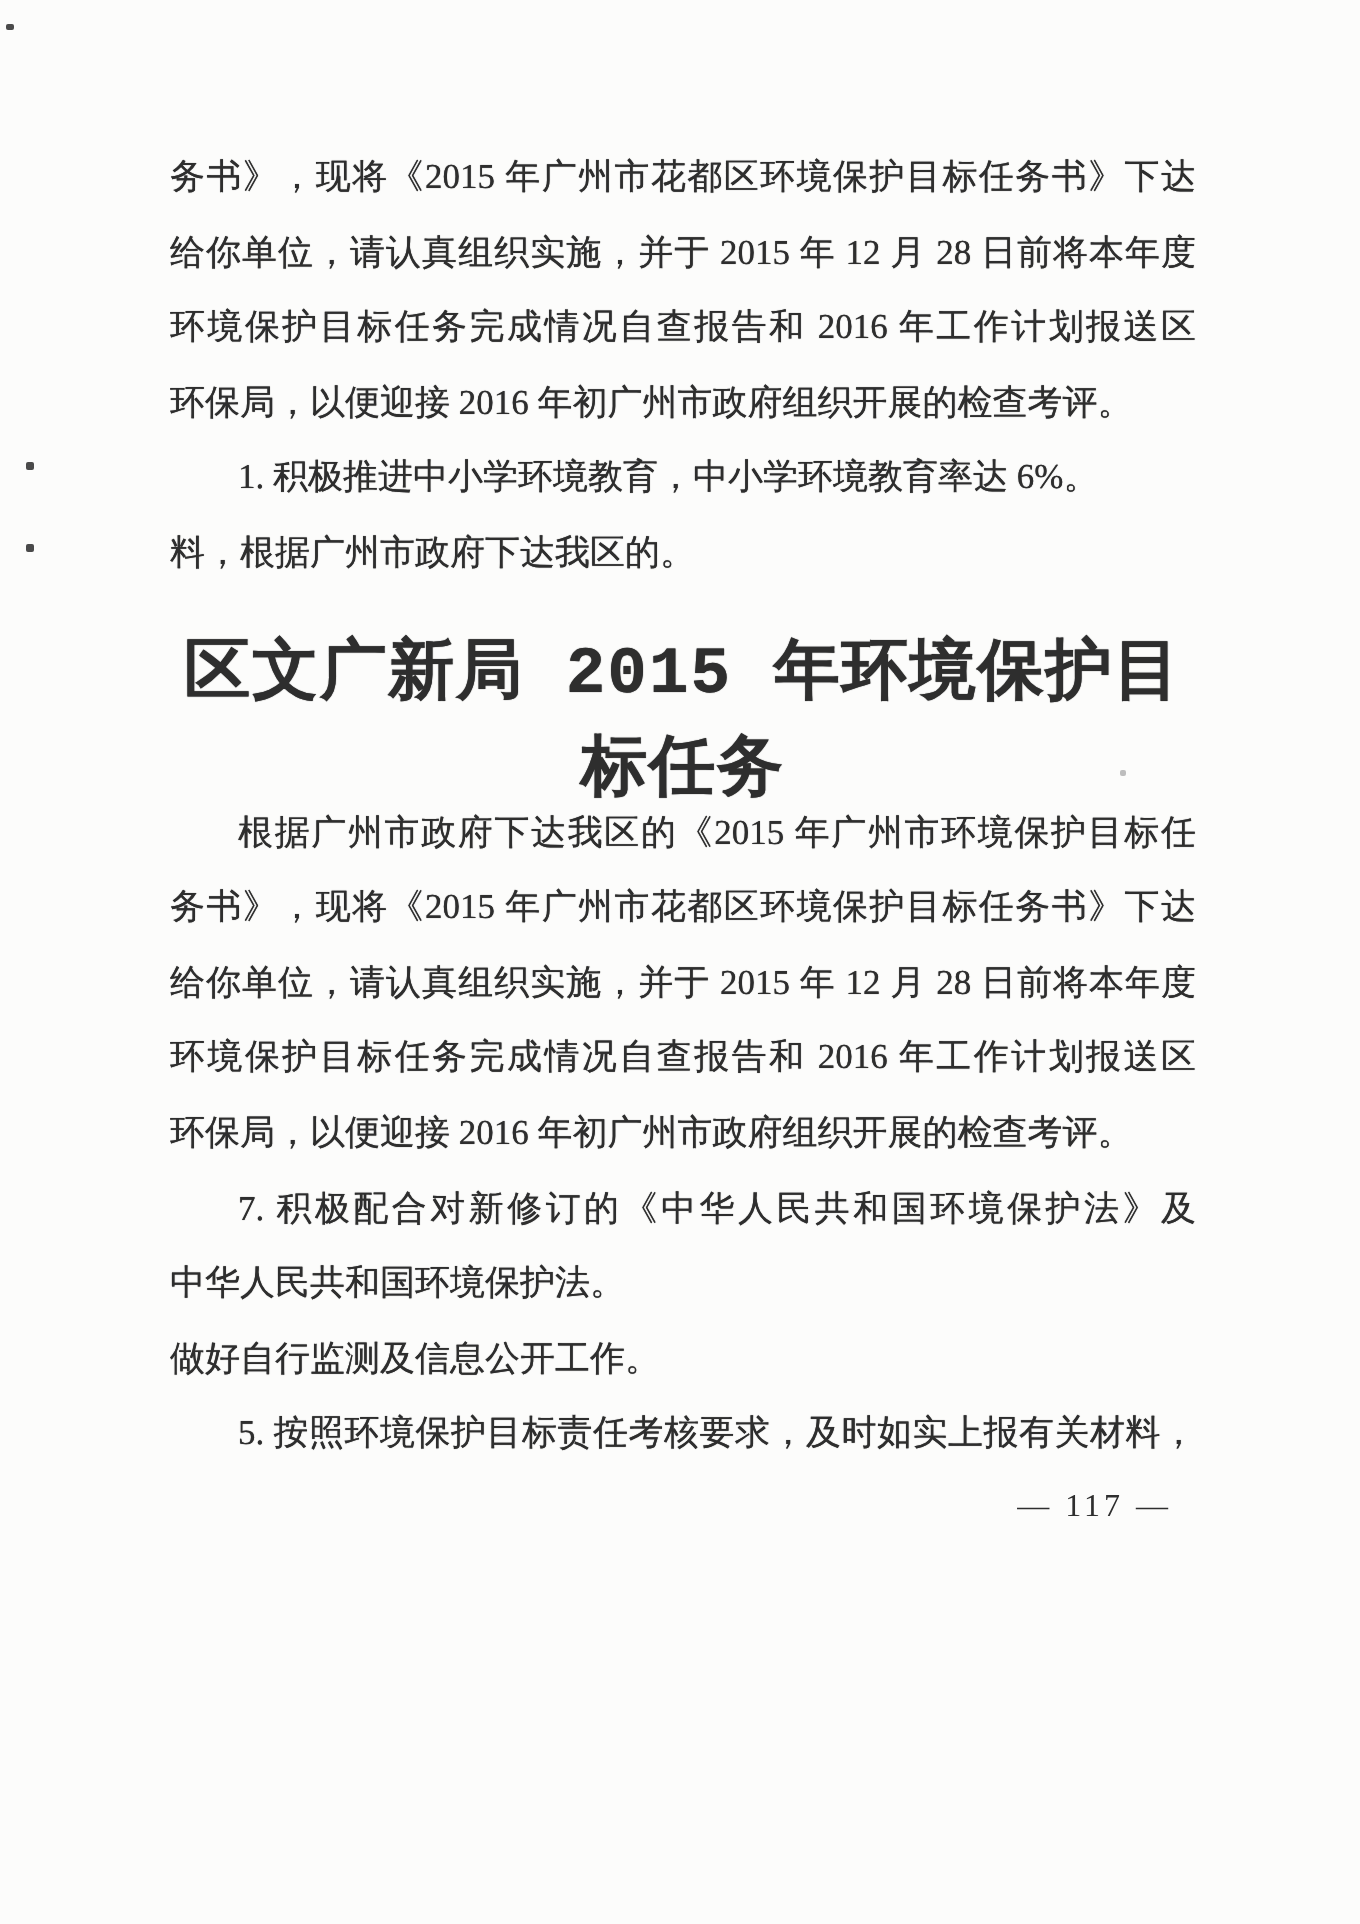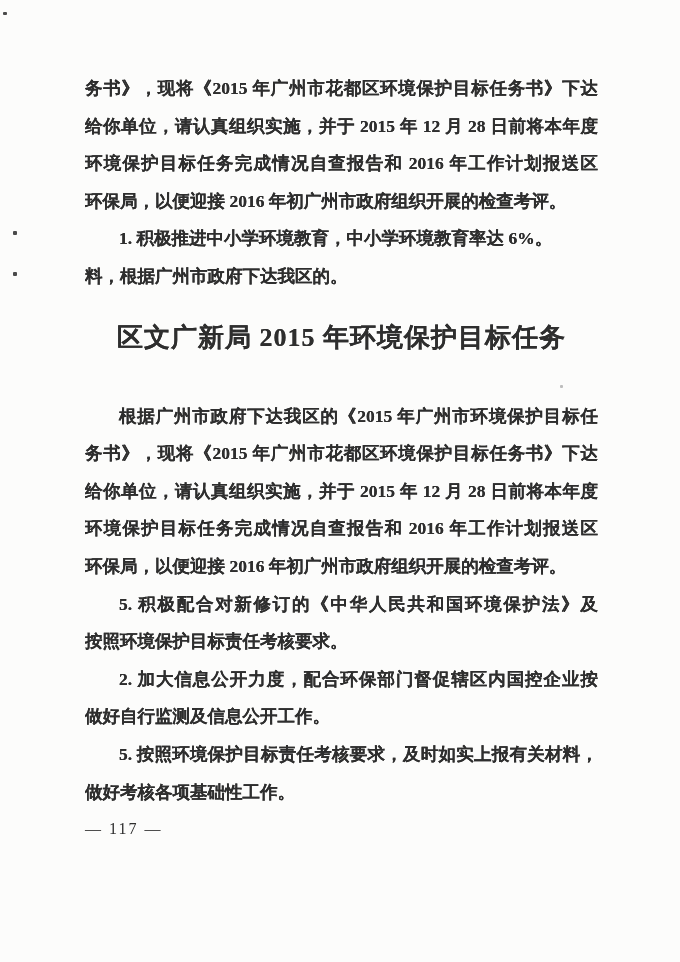--- a/index.html
+++ b/index.html
@@ -29,33 +29,34 @@
   }
   .line.j{
     text-align:justify;
     text-align-last:justify;
   }
   .line.indent{
     text-indent:34px;
   }
   .heading{
     margin:18px 0 0 0;
-    font-size:26px;
+    font-size:33px;
     line-height:48px;
     height:48px;
     font-weight:bold;
     text-align:center;
     letter-spacing:1px;
     text-shadow:0 0 0.5px currentColor;
+    font-family:Liberation Mono, monospace;
   }
-  .body-section{ margin:0;font-weight:bold; }
+  .body-section{ margin:0; }
   .main-section{ margin-top:36px; }
   .footer{
     margin-top:8px;
-    text-align:left;
+    text-align:right;
     padding-right:12px;
     font-size:16px;
     line-height:20px;
     height:20px;
     letter-spacing:2px;
   }
   .speckle{
     position:absolute;
     background:#4a4a4a;
     border-radius:1px;
@@ -81,26 +82,24 @@
   </section>
 
   <h1 class="heading">区文广新局 2015 年环境保护目标任务</h1>
 
   <section class="body-section main-section">
     <div class="line indent j">根据广州市政府下达我区的《2015 年广州市环境保护目标任</div>
     <div class="line j">务书》，现将《2015 年广州市花都区环境保护目标任务书》下达</div>
     <div class="line j">给你单位，请认真组织实施，并于 2015 年 12 月 28 日前将本年度</div>
     <div class="line j">环境保护目标任务完成情况自查报告和 2016 年工作计划报送区</div>
     <div class="line">环保局，以便迎接 2016 年初广州市政府组织开展的检查考评。</div>
-    <div class="line indent j">5. 积极配合对新修订的《中华人民共和国环境保护法》及</div>
-    <div class="line">按照环境保护目标责任考核要求。</div>
-    <div class="line indent j">2. 加大信息公开力度，配合环保部门督促辖区内国控企业按</div>
+    <div class="line indent j">7. 积极配合对新修订的《中华人民共和国环境保护法》及</div>
+    <div class="line">中华人民共和国环境保护法。</div>
     <div class="line">做好自行监测及信息公开工作。</div>
     <div class="line indent j">5. 按照环境保护目标责任考核要求，及时如实上报有关材料，</div>
-    <div class="line">做好考核各项基础性工作。</div>
   </section>
 
   <div class="footer">
     <span>— 117 —</span>
   </div>
 
 </div>
 
 <div class="speckle s1"></div>
 <div class="speckle s2"></div>

